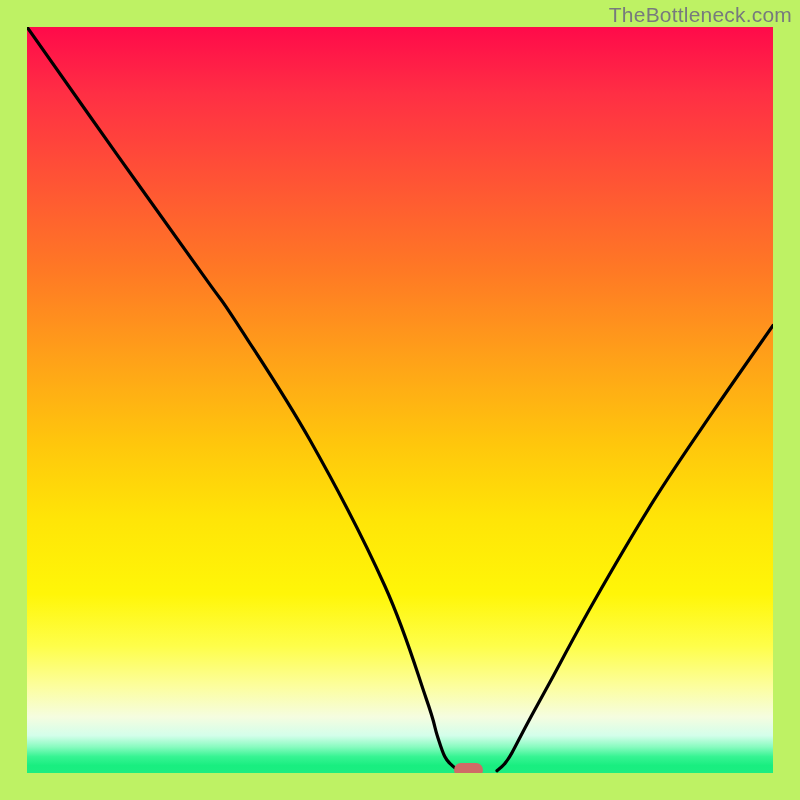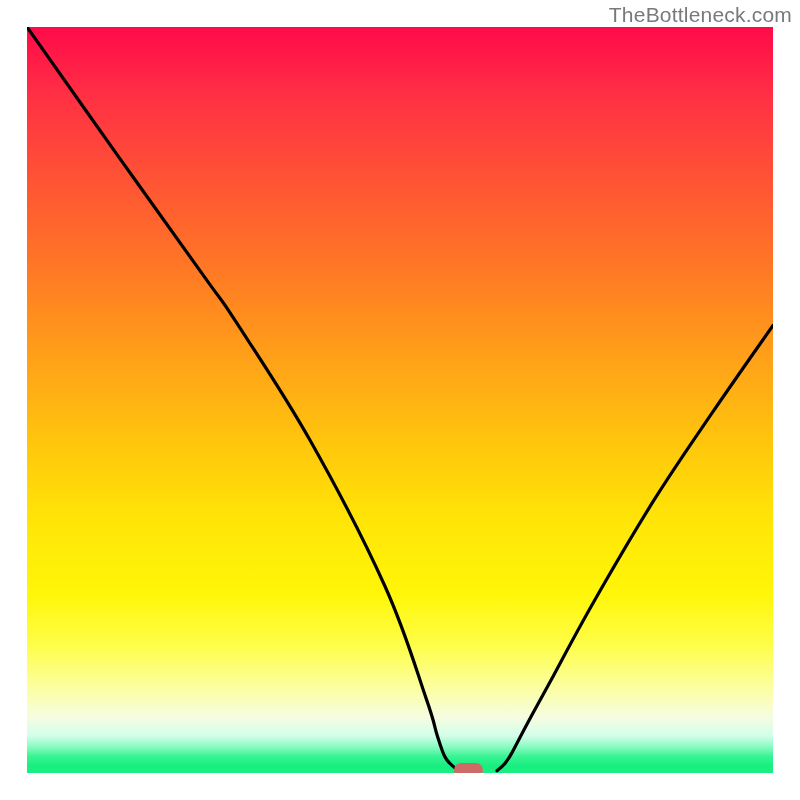--- a/index.html
+++ b/index.html
@@ -8,21 +8,21 @@
     width: 800px;
     height: 800px;
     background: #000;
     overflow: hidden;
     font-family: Arial, Helvetica, sans-serif;
   }
   .stage {
     position: relative;
     width: 800px;
     height: 800px;
-    background: #ffffff;
+    background: #bef264;
   }
   .plot-area {
     position: absolute;
     left: 27px;
     top: 27px;
     width: 746px;
     height: 746px;
     overflow: hidden;
   }
   .gradient {

